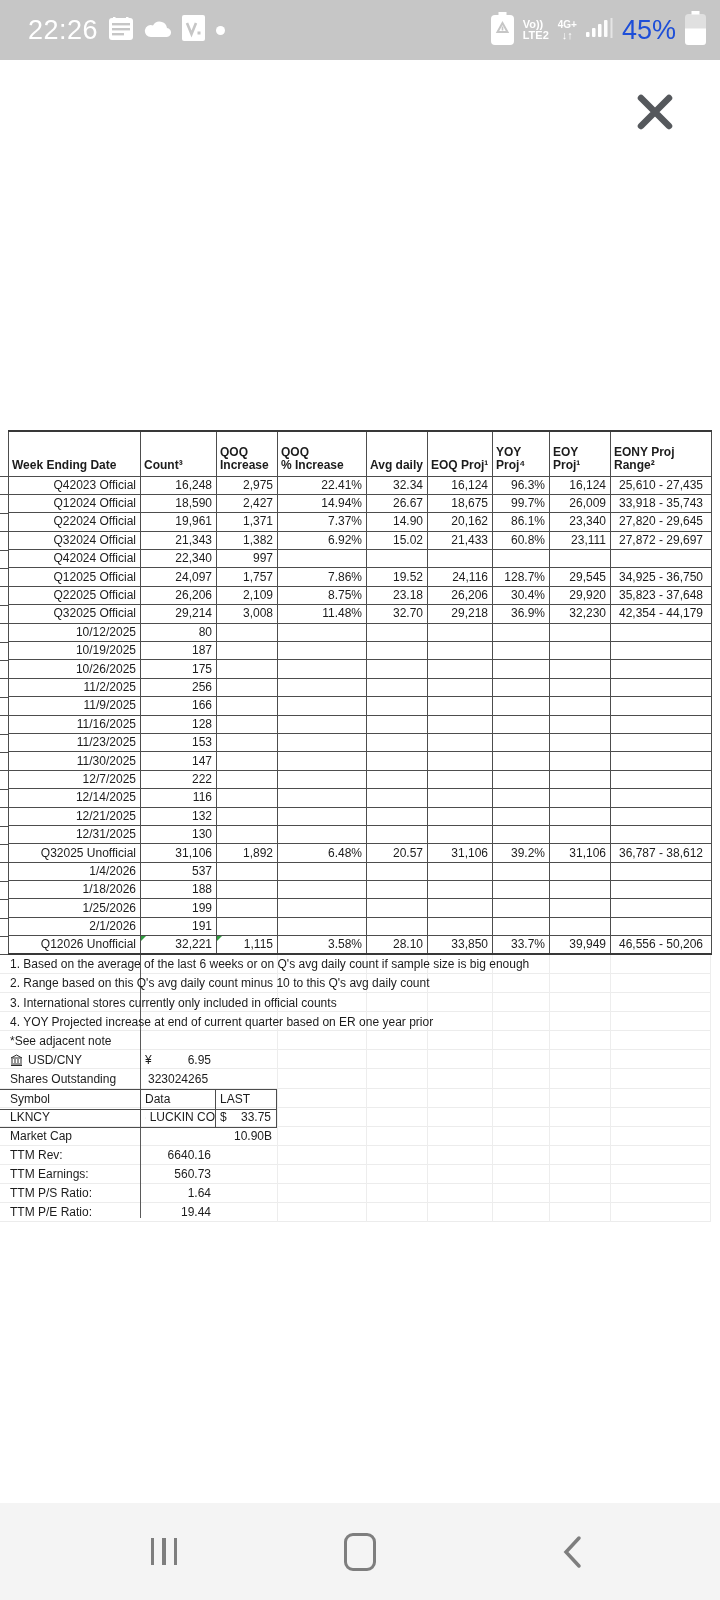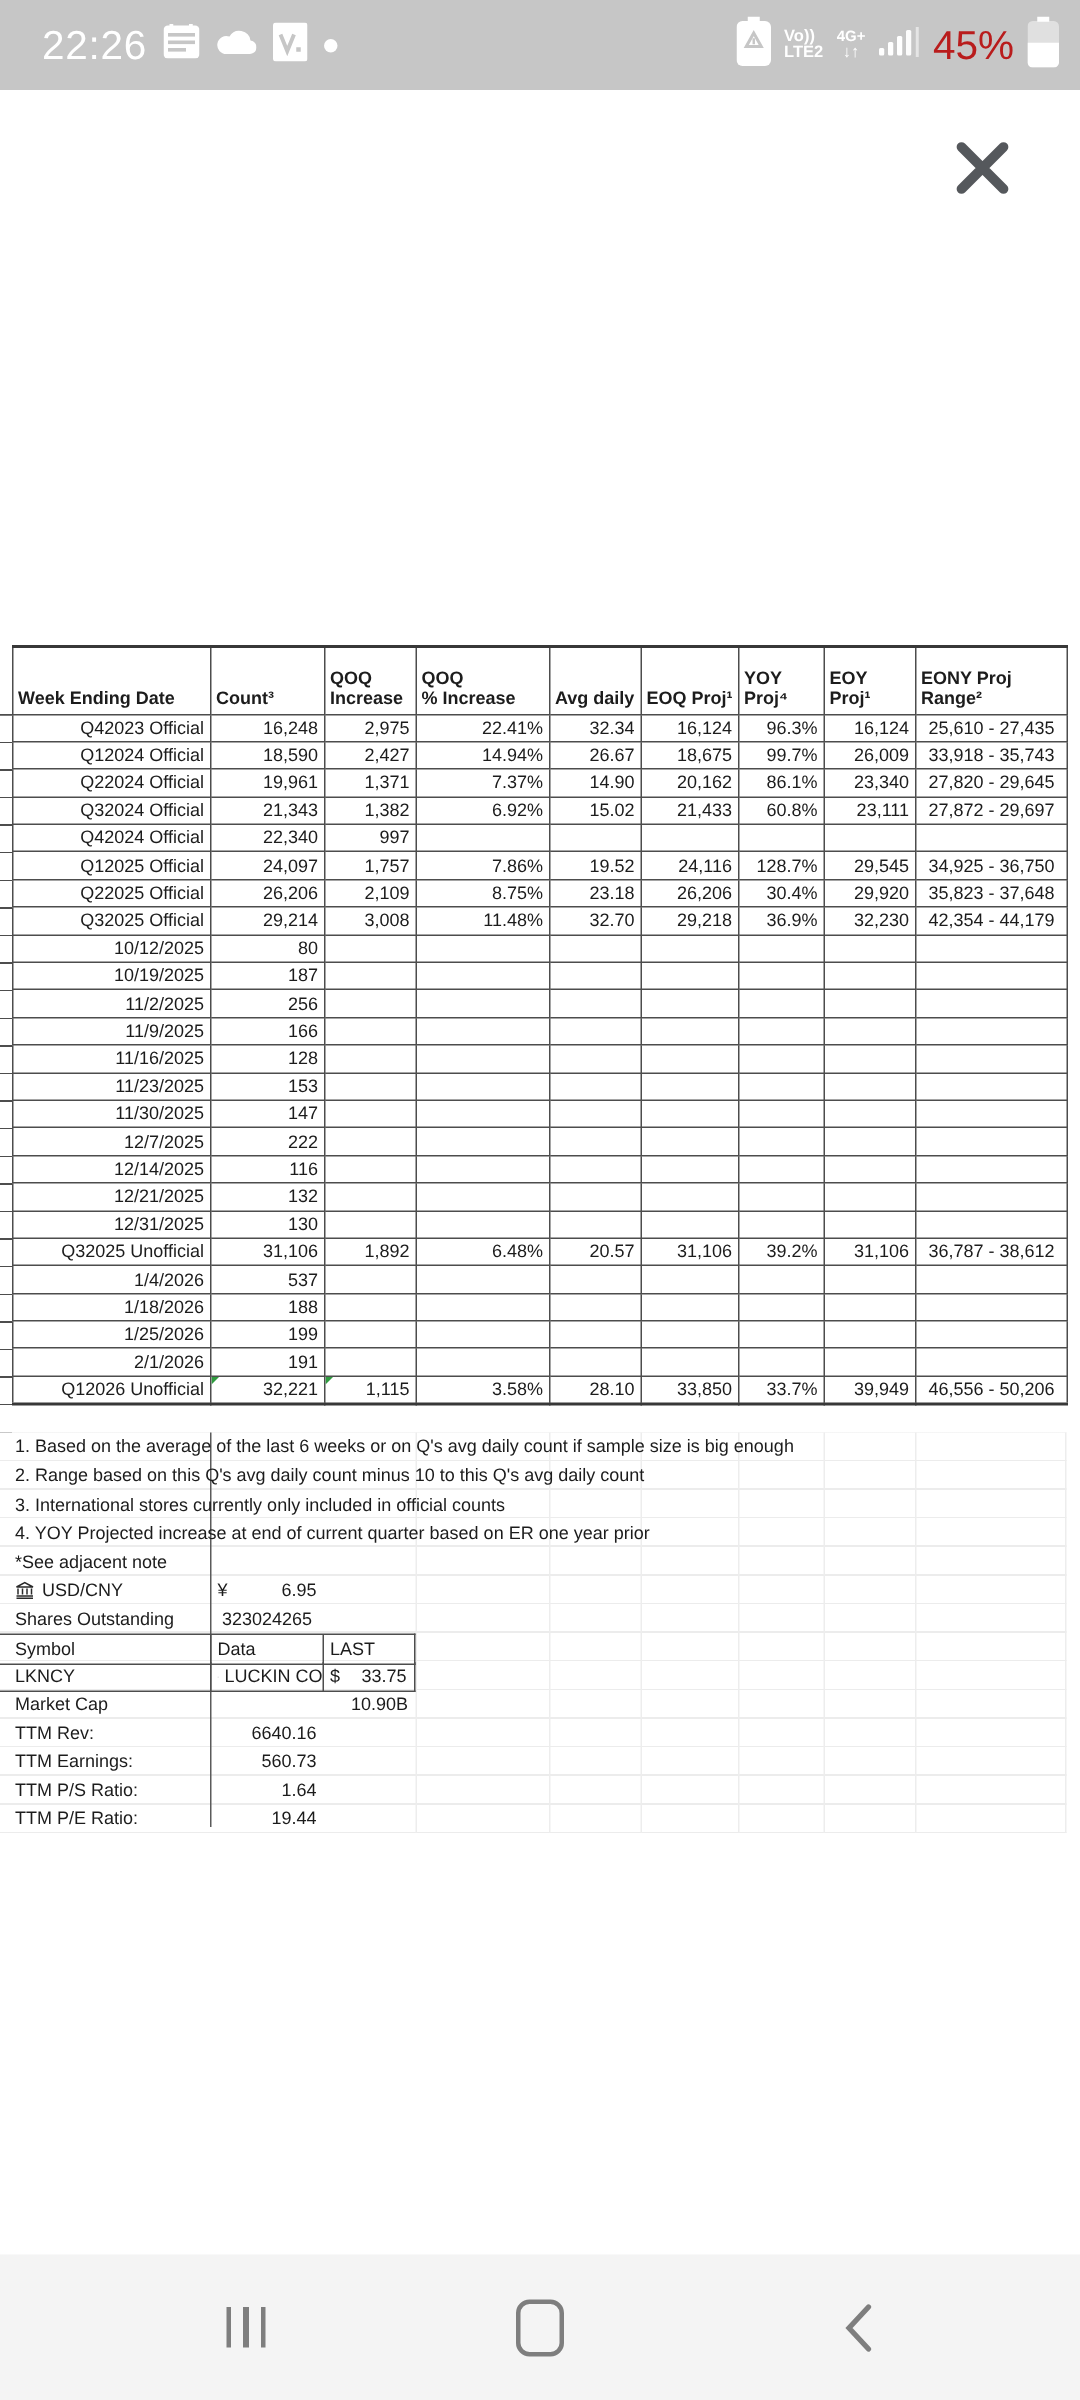--- a/index.html
+++ b/index.html
@@ -6,21 +6,21 @@
   body{width:720px;height:1600px;background:#fff;overflow:hidden;
        font-family:"Liberation Sans","DejaVu Sans",sans-serif;position:relative;}
 
   
   .status-bar{position:absolute;left:0;top:0;width:720px;height:60px;background:#c6c6c6;}
   .sb-left{position:absolute;left:28px;top:0;height:60px;display:flex;align-items:center;gap:11px;}
   .sb-time{font-size:27px;color:#fff;letter-spacing:.5px;}
   .sb-right{position:absolute;right:14px;top:0;height:60px;display:flex;align-items:center;gap:9px;}
   .sb-2line{color:#fff;font-size:11px;line-height:11.5px;font-weight:700;text-align:left;}
   .sb-2line .small{font-weight:600;}
-  .sb-pct{font-size:27px;color:#b91c1c;}
+  .sb-pct{font-size:27px;color:#1d4ed8;}
   .sb-dot{width:9px;height:9px;border-radius:50%;background:#fff;}
 
   
   .viewer{position:absolute;left:0;top:60px;width:720px;height:1443px;background:#fff;}
   .close-btn{position:absolute;left:626px;top:24px;width:58px;height:58px;border:0;background:transparent;padding:0;cursor:pointer;}
 
   
   .sheet{position:absolute;left:0;top:370px;width:720px;color:#1c1c1c;}
   table{position:absolute;left:8px;top:0;border-collapse:collapse;table-layout:fixed;
         font-size:12px;color:#1c1c1c;border-top:2px solid #383838;border-bottom:2px solid #383838;}
@@ -276,20 +276,31 @@
             <td class="c1">187</td>
             <td class="c2"></td>
             <td class="c3"></td>
             <td class="c4"></td>
             <td class="c5"></td>
             <td class="c6"></td>
             <td class="c7"></td>
             <td class="c8"></td>
           </tr>
           <tr>
+            <td class="c0">10/26/2025</td>
+            <td class="c1">175</td>
+            <td class="c2"></td>
+            <td class="c3"></td>
+            <td class="c4"></td>
+            <td class="c5"></td>
+            <td class="c6"></td>
+            <td class="c7"></td>
+            <td class="c8"></td>
+          </tr>
+          <tr>
             <td class="c0">11/2/2025</td>
             <td class="c1">256</td>
             <td class="c2"></td>
             <td class="c3"></td>
             <td class="c4"></td>
             <td class="c5"></td>
             <td class="c6"></td>
             <td class="c7"></td>
             <td class="c8"></td>
           </tr>

